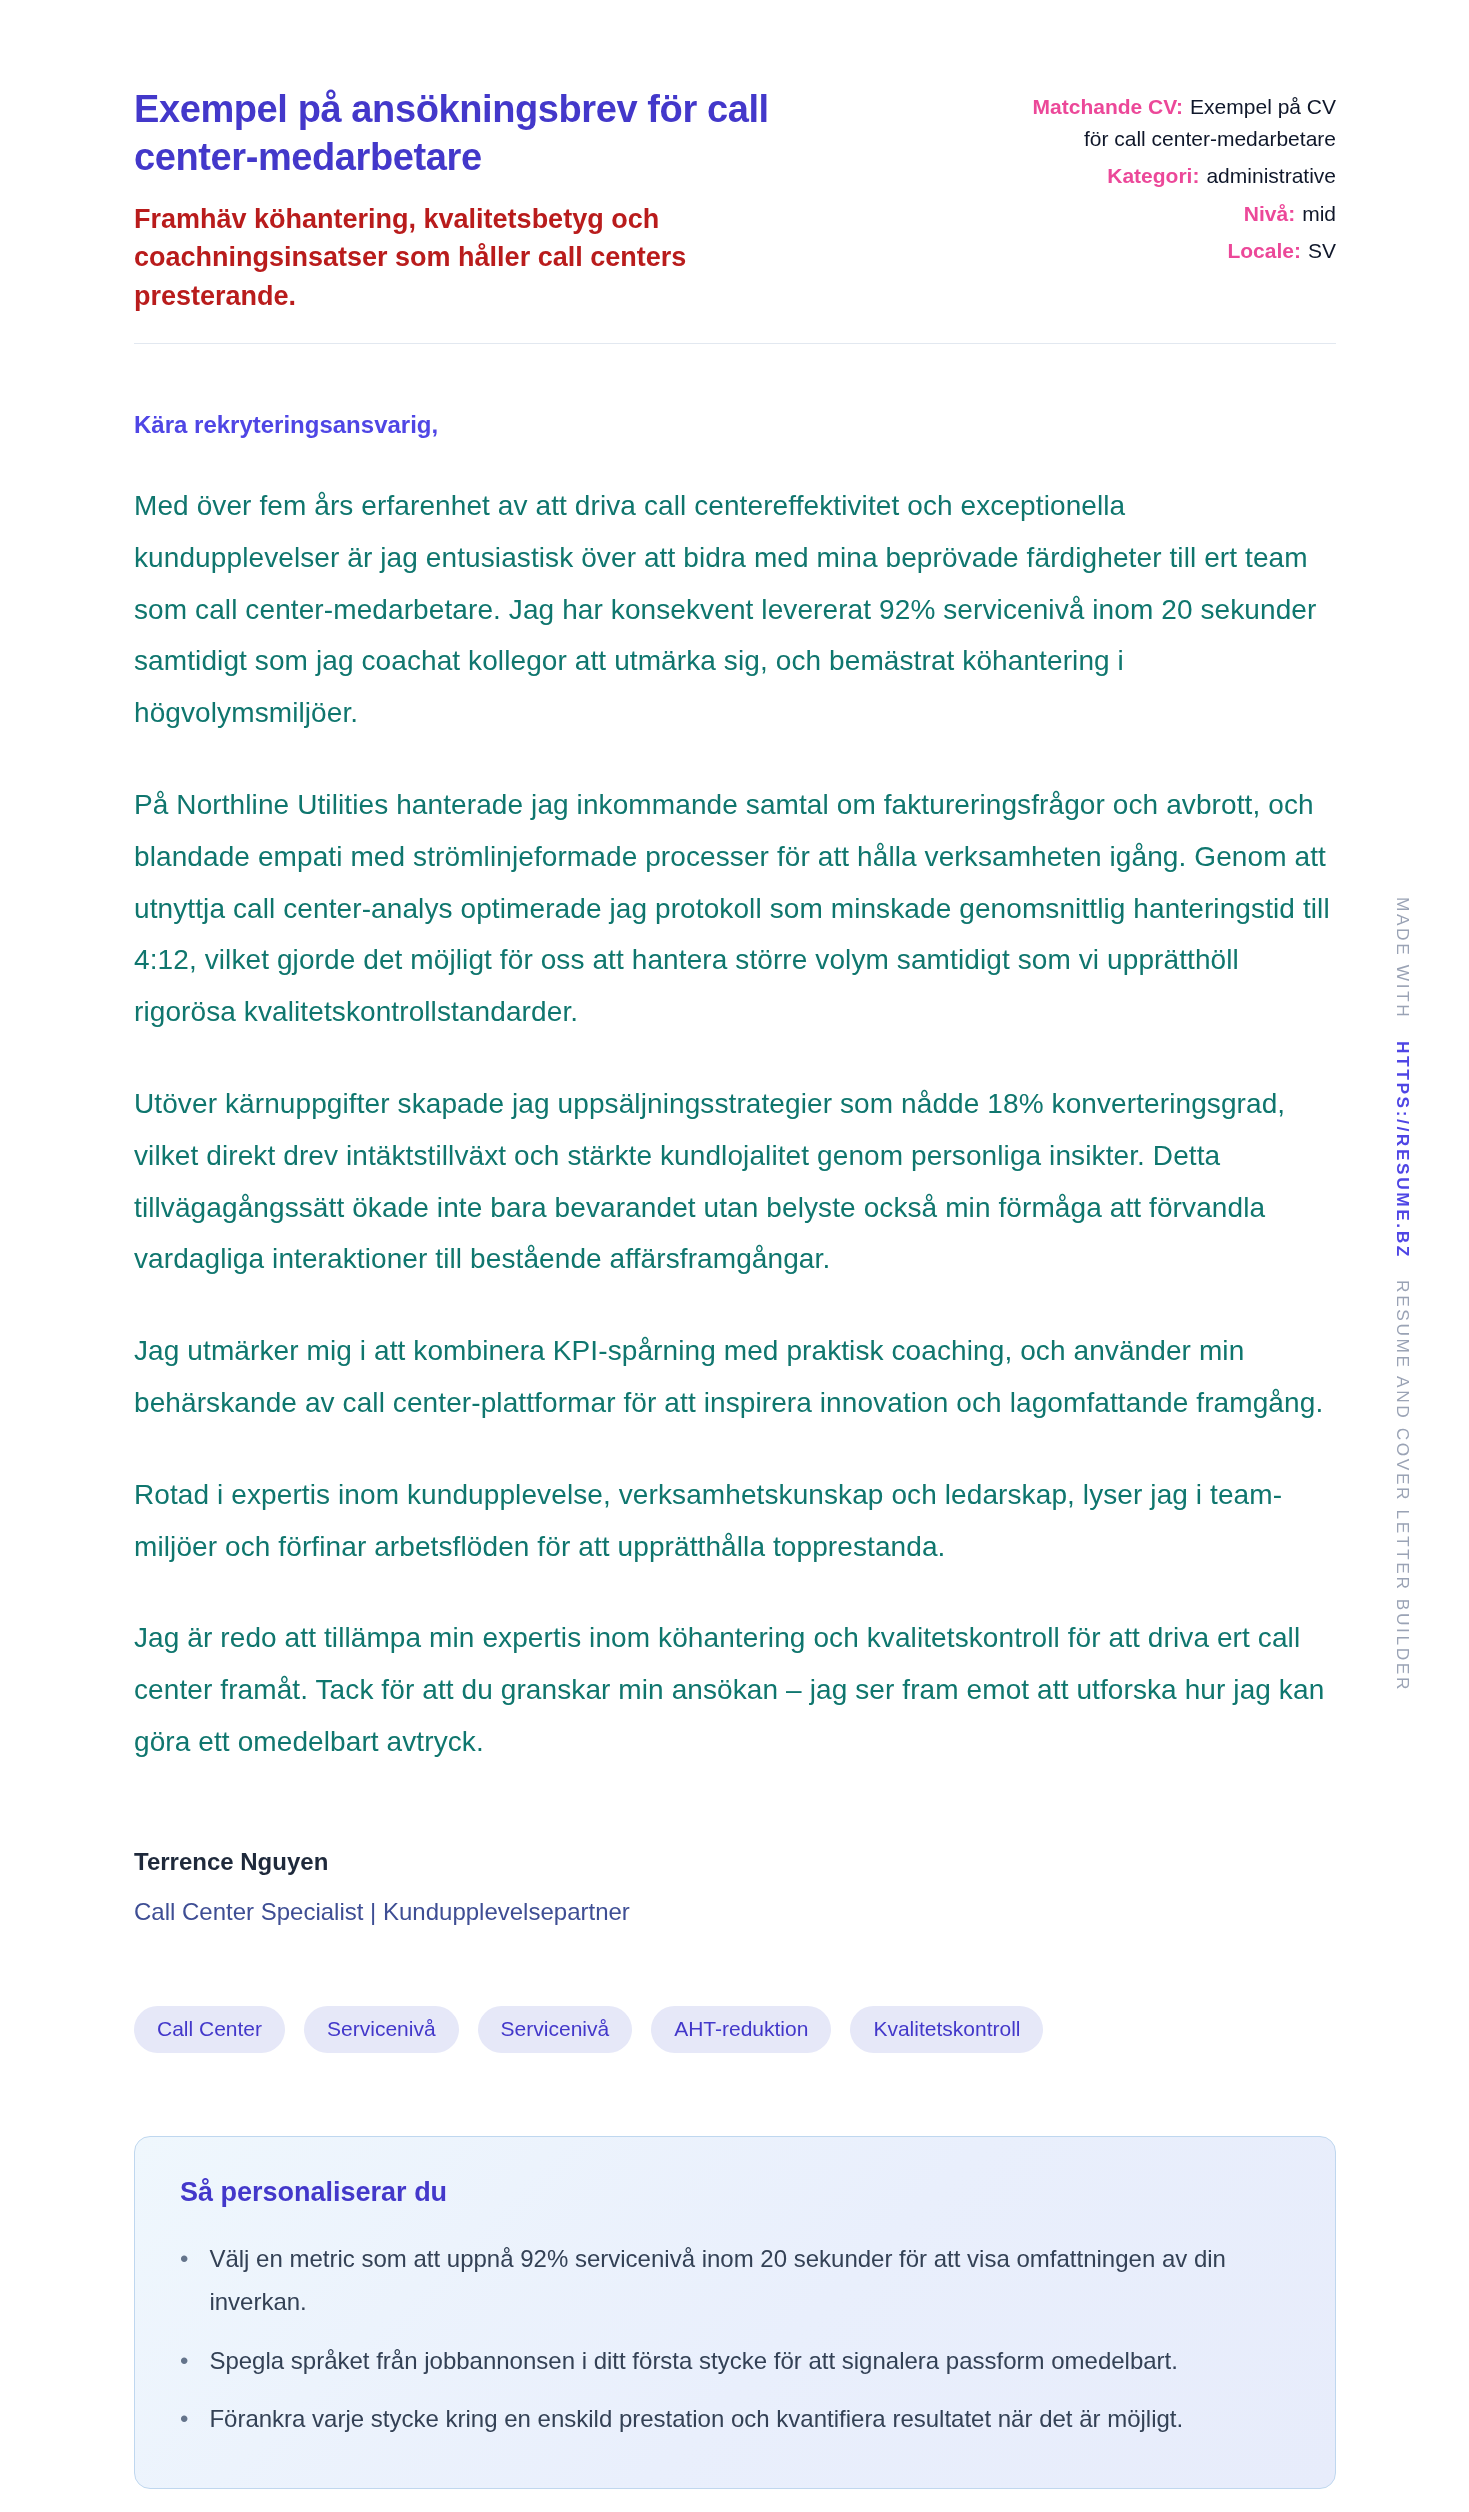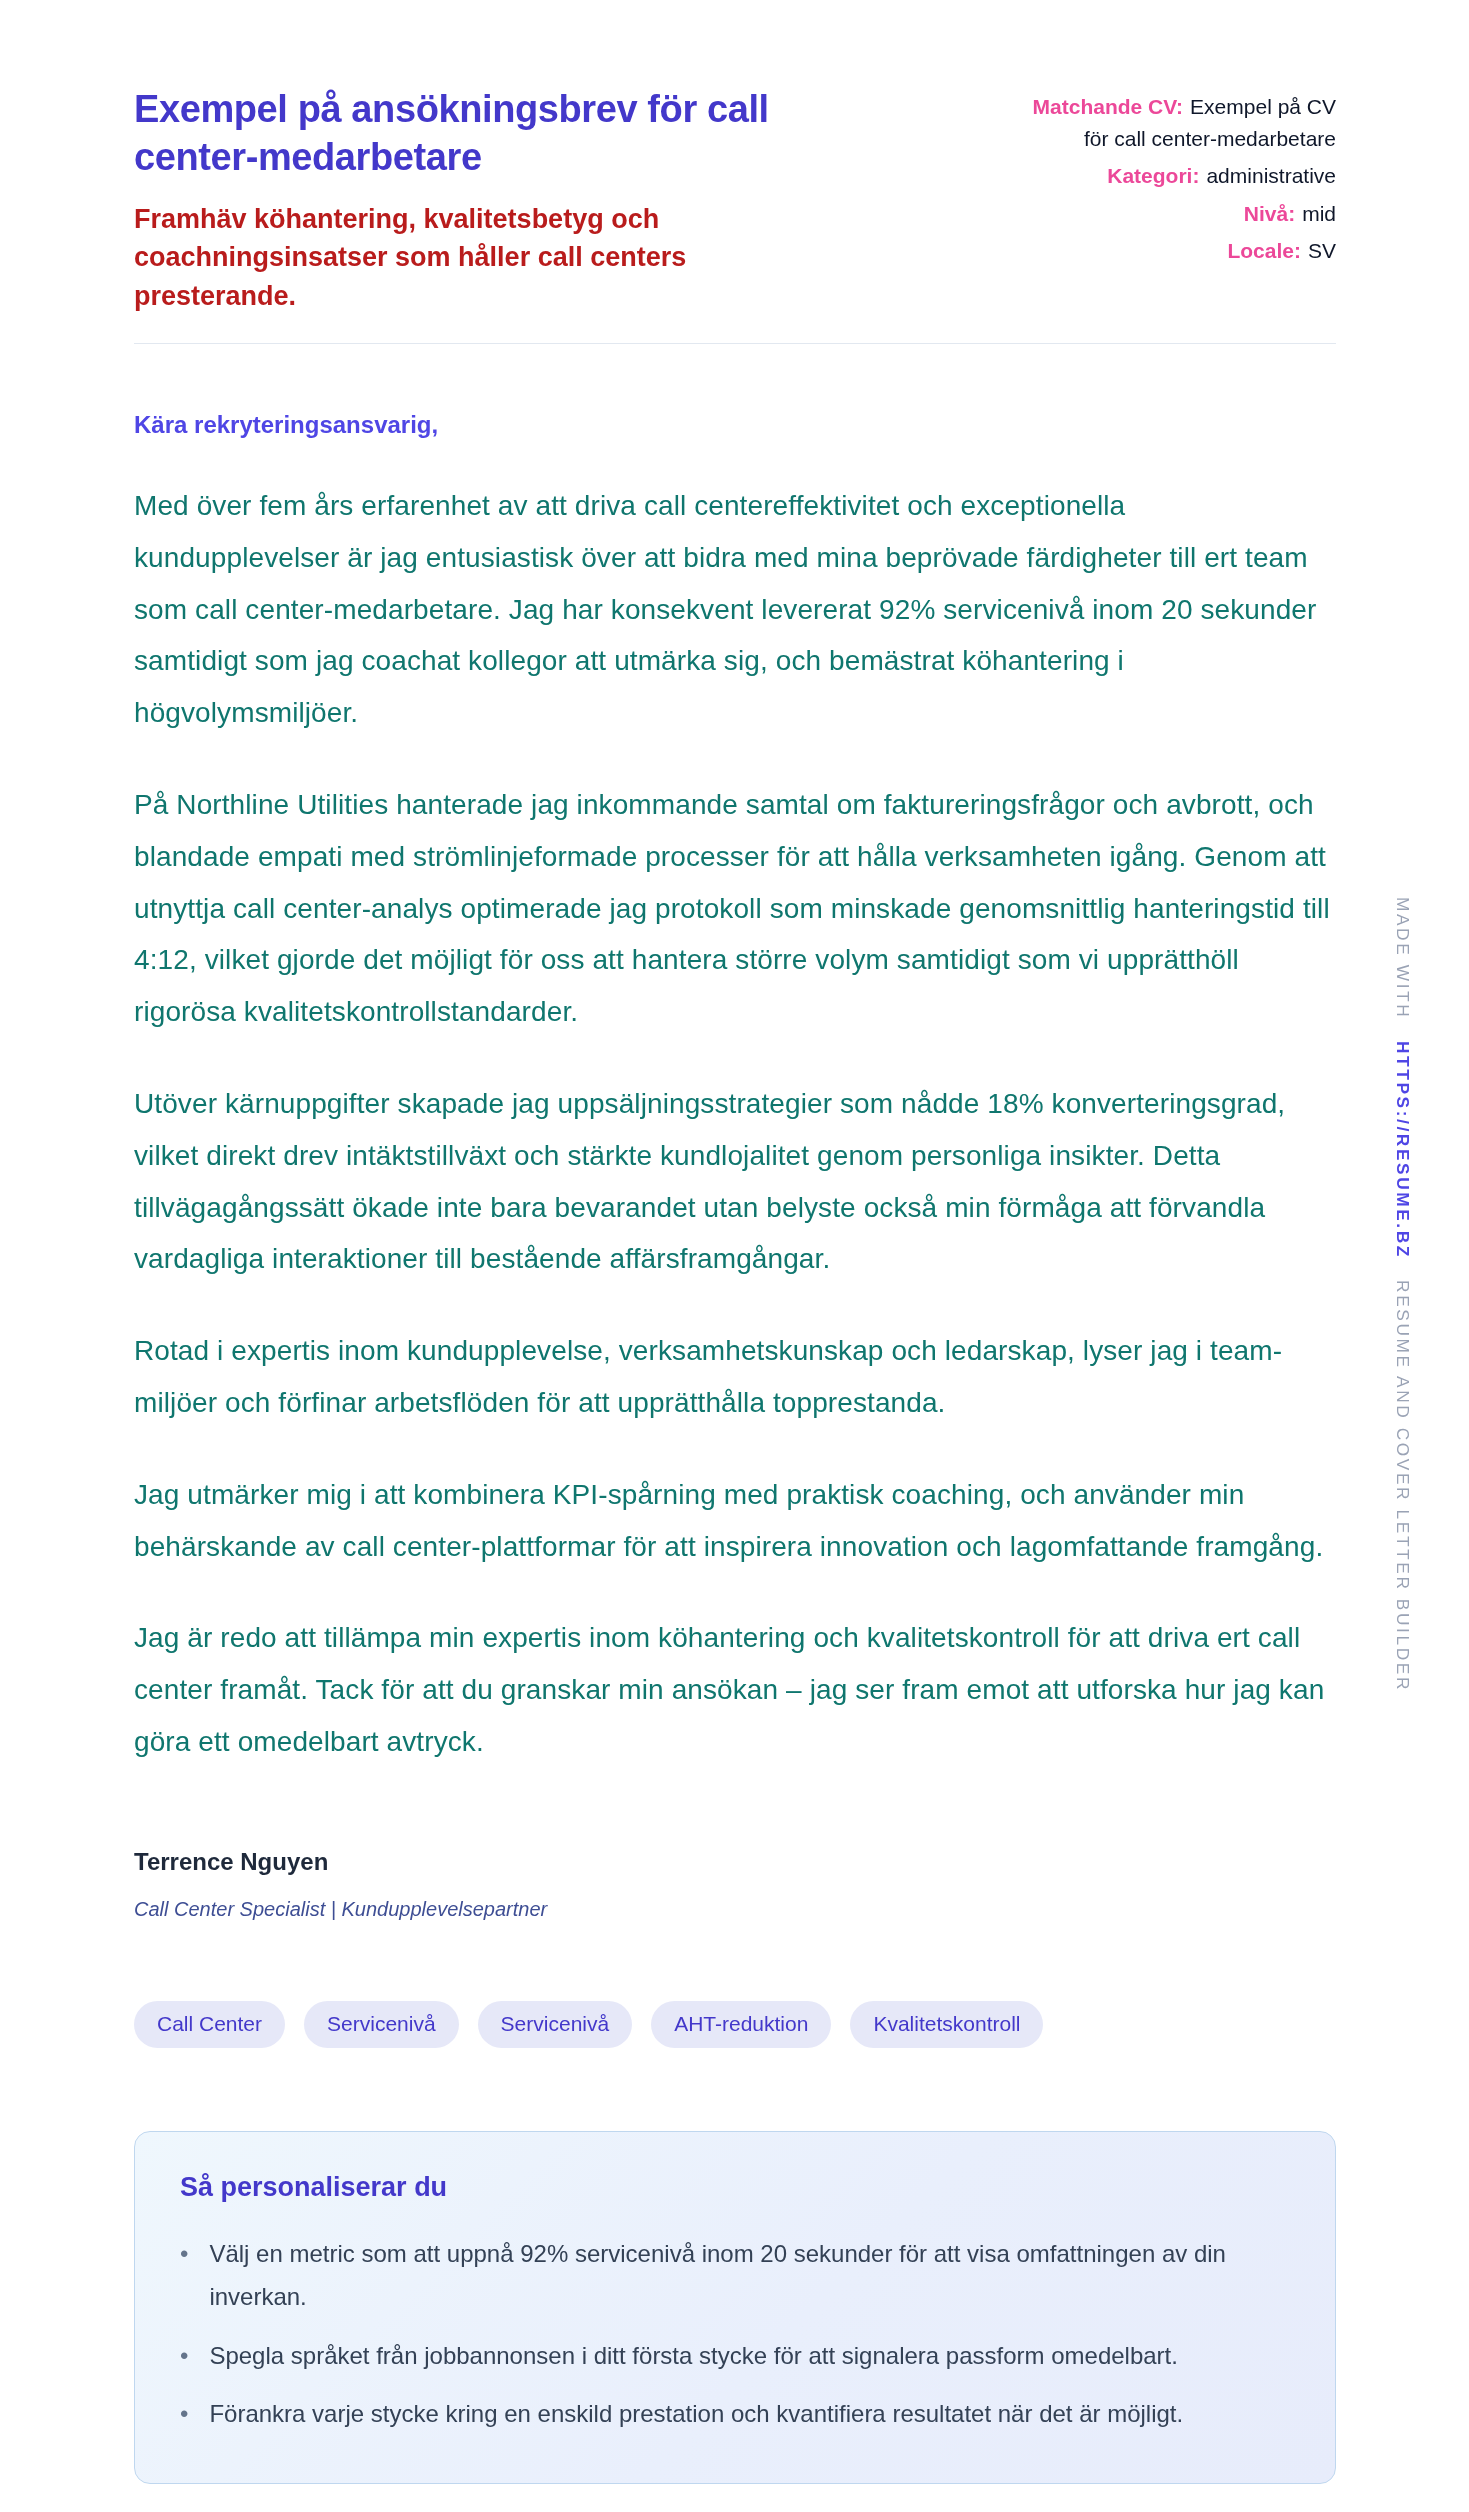--- a/index.html
+++ b/index.html
@@ -25,21 +25,21 @@
   .meta-row { margin-bottom:6px; }
   .meta-label { font-weight:700; color:#ec4899; margin-right:7px; }
   .meta-value { color:#0f172a; font-weight:400; }
 
   .divider { border:none; border-top:0.9px solid #e2e8f0; margin:28px 0 67px; }
 
   
   .greeting { font-size:24px; font-weight:700; color:#4f46e5; margin-bottom:41px; }
   .body-par { font-size:28px; line-height:1.85; color:#0f766e; margin-bottom:40px; letter-spacing:0.1px; }
   .sig-name { margin-top:80px; font-size:24px; font-weight:700; color:#1e293b; }
-  .sig-title { margin-top:22.5px; font-size:20px; color:#3e4e94;font-style:italic; }
+  .sig-title { margin-top:22.5px; font-size:24px; color:#3e4e94; }
 
   
   .tags { margin-top:80px; display:flex; flex-wrap:wrap; gap:19px; }
   .tag {
     display:inline-block; background:#e6e8f8; color:#4338ca;
     font-size:21px; font-weight:500; padding:11.2px 23px; border-radius:864px;
     cursor:pointer;
   }
 
   
@@ -89,22 +89,22 @@
     </aside>
   </header>
 
   <hr class="divider">
 
   <section class="letter">
     <p class="greeting">Kära rekryteringsansvarig,</p>
     <p class="body-par">Med över fem års erfarenhet av att driva call centereffektivitet och exceptionella kundupplevelser är jag entusiastisk över att bidra med mina beprövade färdigheter till ert team som call center-medarbetare. Jag har konsekvent levererat 92% servicenivå inom 20 sekunder samtidigt som jag coachat kollegor att utmärka sig, och bemästrat köhantering i högvolymsmiljöer.</p>
     <p class="body-par">På Northline Utilities hanterade jag inkommande samtal om faktureringsfrågor och avbrott, och blandade empati med strömlinjeformade processer för att hålla verksamheten igång. Genom att utnyttja call center-analys optimerade jag protokoll som minskade genomsnittlig hanteringstid till 4:12, vilket gjorde det möjligt för oss att hantera större volym samtidigt som vi upprätthöll rigorösa kvalitetskontrollstandarder.</p>
     <p class="body-par">Utöver kärnuppgifter skapade jag uppsäljningsstrategier som nådde 18% konverteringsgrad, vilket direkt drev intäktstillväxt och stärkte kundlojalitet genom personliga insikter. Detta tillvägagångssätt ökade inte bara bevarandet utan belyste också min förmåga att förvandla vardagliga interaktioner till bestående affärsframgångar.</p>
+    <p class="body-par">Jag utmärker mig i att kombinera KPI-spårning med praktisk coaching, och använder min behärskande av call center-plattformar för att inspirera innovation och lagomfattande framgång.</p>
     <p class="body-par">Rotad i expertis inom kundupplevelse, verksamhetskunskap och ledarskap, lyser jag i team-miljöer och förfinar arbetsflöden för att upprätthålla topprestanda.</p>
-    <p class="body-par">Jag utmärker mig i att kombinera KPI-spårning med praktisk coaching, och använder min behärskande av call center-plattformar för att inspirera innovation och lagomfattande framgång.</p>
     <p class="body-par">Jag är redo att tillämpa min expertis inom köhantering och kvalitetskontroll för att driva ert call center framåt. Tack för att du granskar min ansökan – jag ser fram emot att utforska hur jag kan göra ett omedelbart avtryck.</p>
     <p class="sig-name">Terrence Nguyen</p>
     <p class="sig-title">Call Center Specialist | Kundupplevelsepartner</p>
   </section>
 
   <div class="tags">
     <span class="tag">Call Center</span>
     <span class="tag">Servicenivå</span>
     <span class="tag">Servicenivå</span>
     <span class="tag">AHT-reduktion</span>

